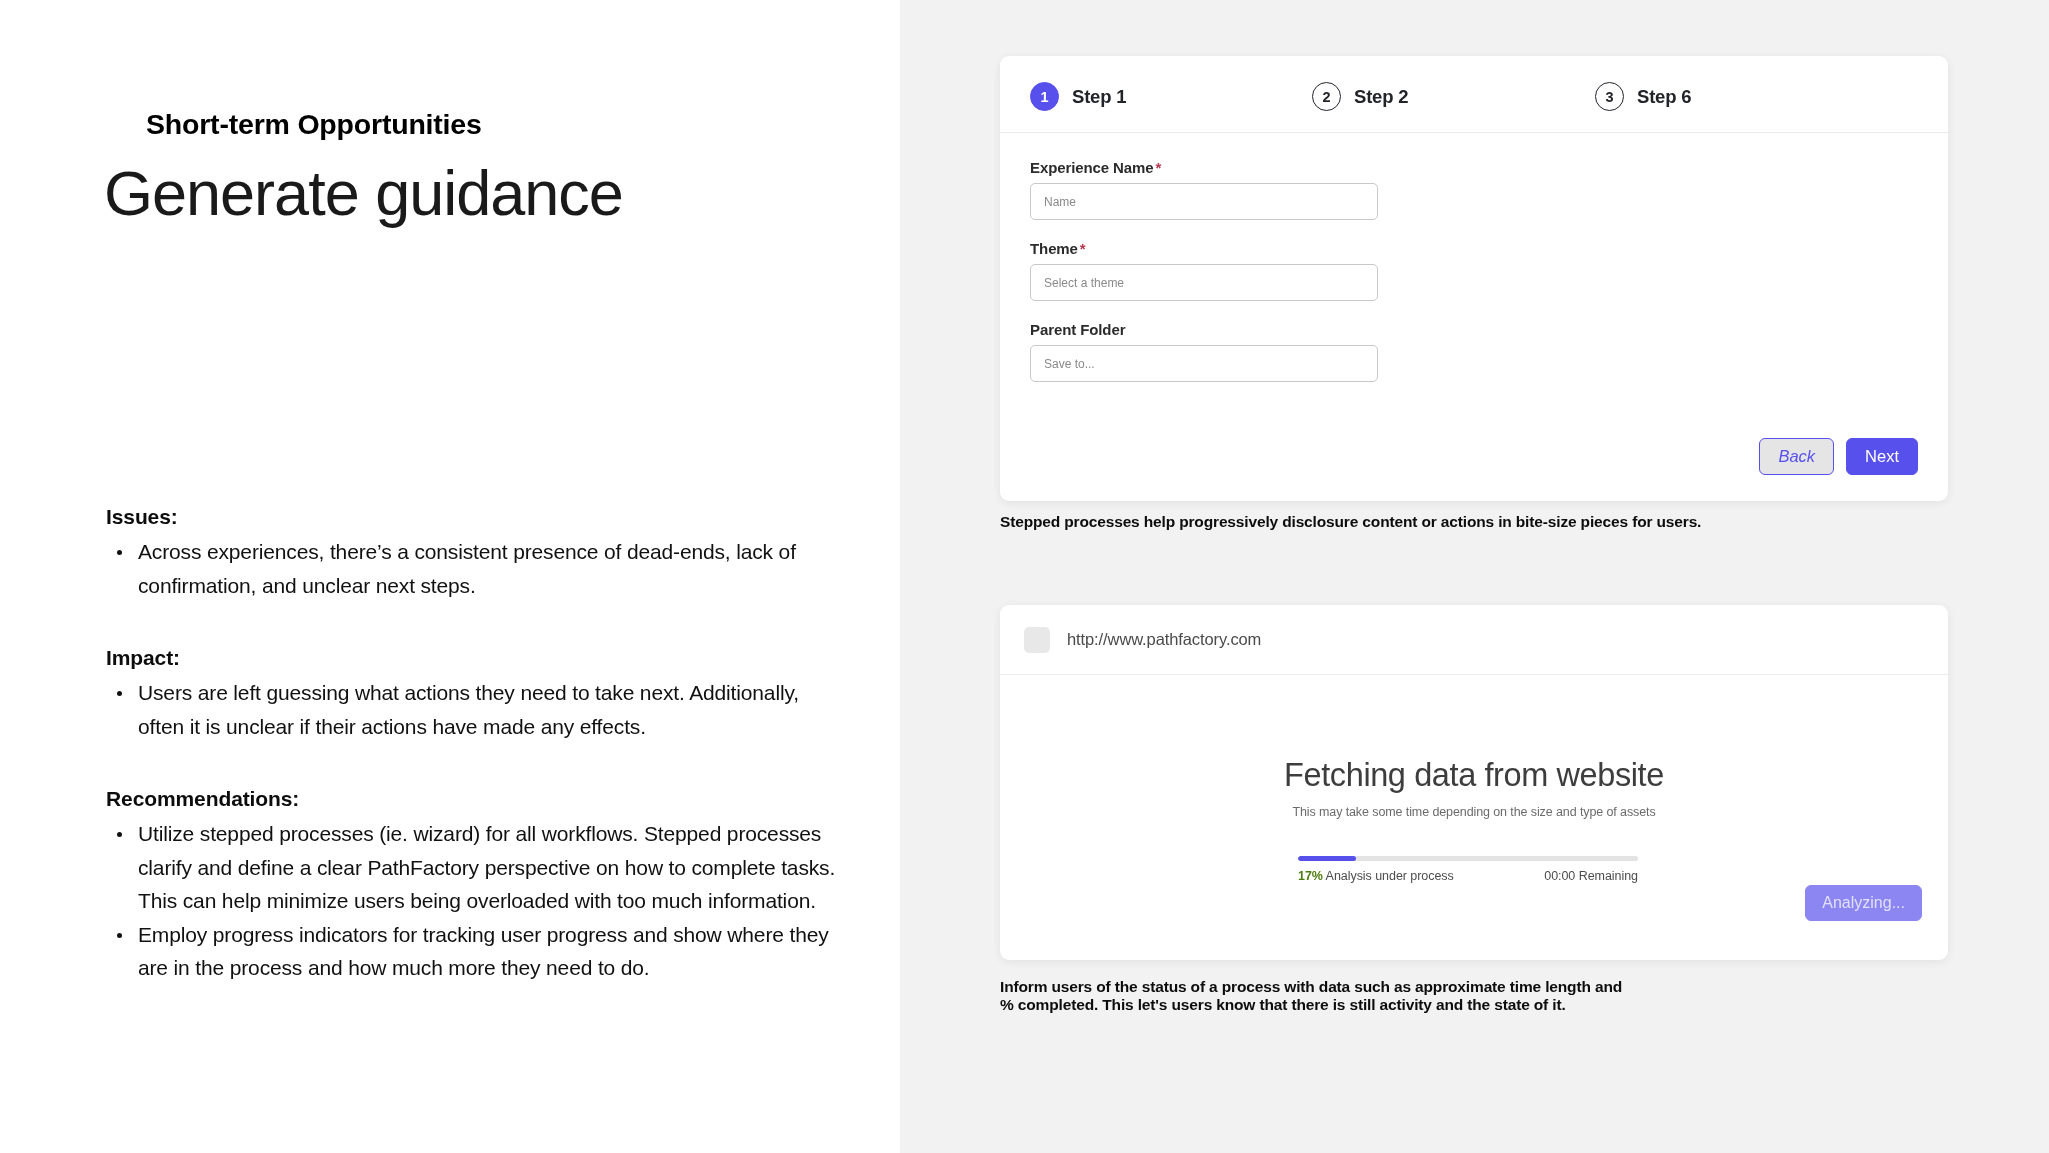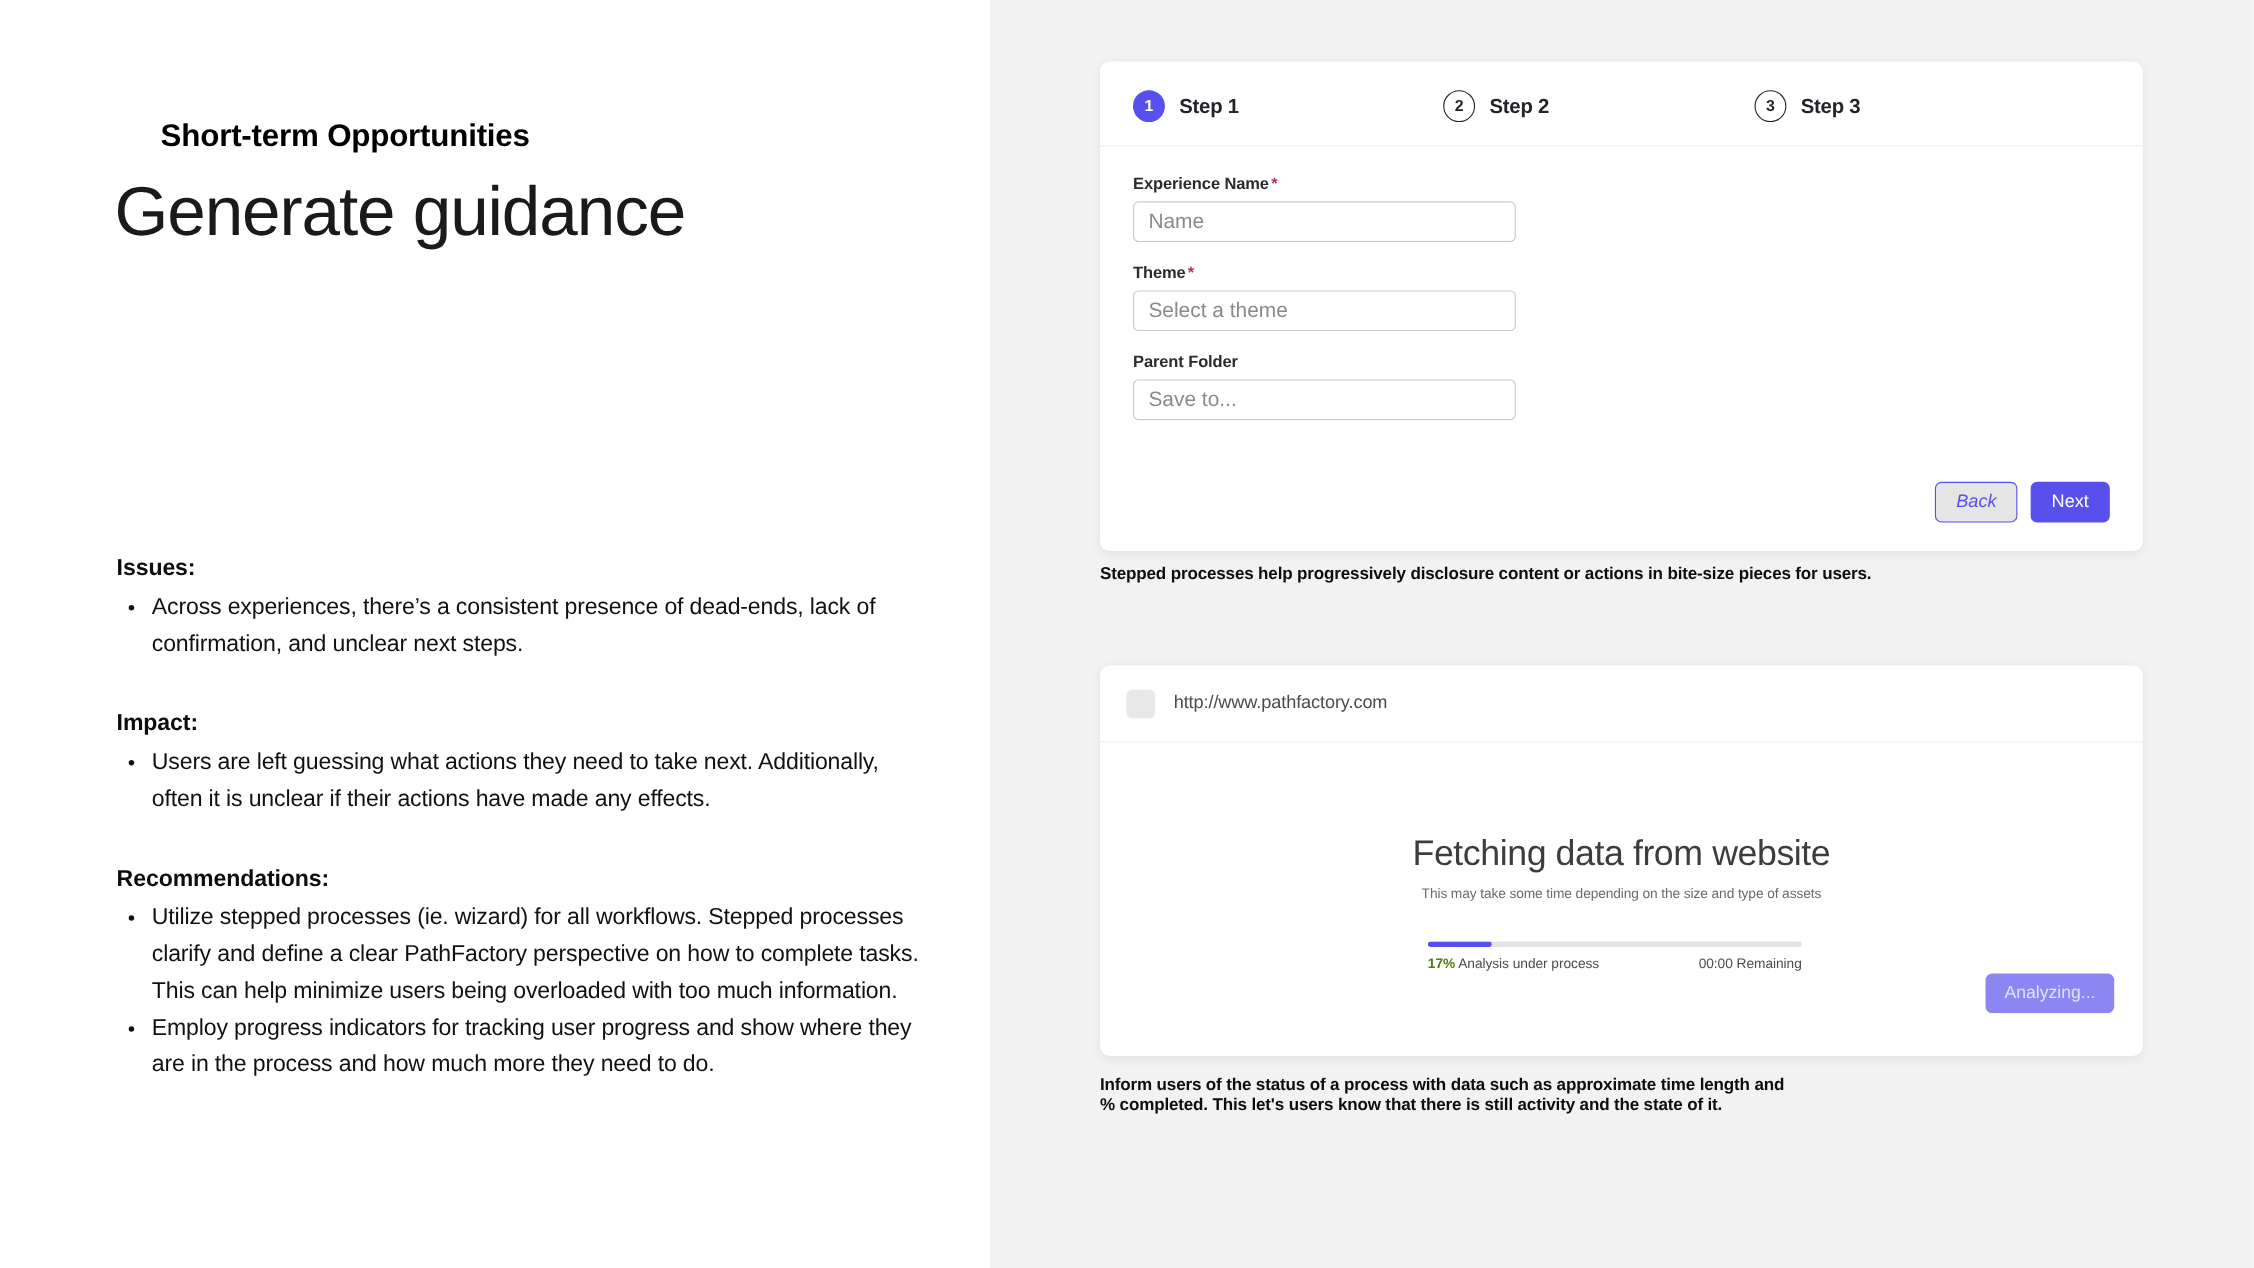--- a/index.html
+++ b/index.html
@@ -203,21 +203,21 @@
 
   .text-input {
     width: 348px;
     height: 37px;
     box-sizing: border-box;
     border: 1px solid #c9c9c9;
     border-radius: 5px;
     background: #ffffff;
     padding: 0 13px;
     font-family: "Liberation Sans", sans-serif;
-    font-size: 19px;
+    font-size: 12px;
     color: #333333;
     outline: none;
   }
   .text-input::placeholder { color: #8a8a8a; }
 
   .card-actions {
     position: absolute;
     right: 30px;
     bottom: 26px;
     display: flex;
@@ -421,21 +421,21 @@
           <span class="step-label">Step 1</span>
         </div>
 
         <div class="step s2">
           <span class="step-circle inactive">2</span>
           <span class="step-label">Step 2</span>
         </div>
 
         <div class="step s3">
           <span class="step-circle inactive">3</span>
-          <span class="step-label">Step 3</span>
+          <span class="step-label">Step 6</span>
         </div>
 
       </div>
 
       <div class="form-area">
 
         <div class="field">
           <div class="field-label"><span>Experience Name</span><span class="req">*</span></div>
           <input class="text-input" type="text" placeholder="Name" style="">
         </div>

